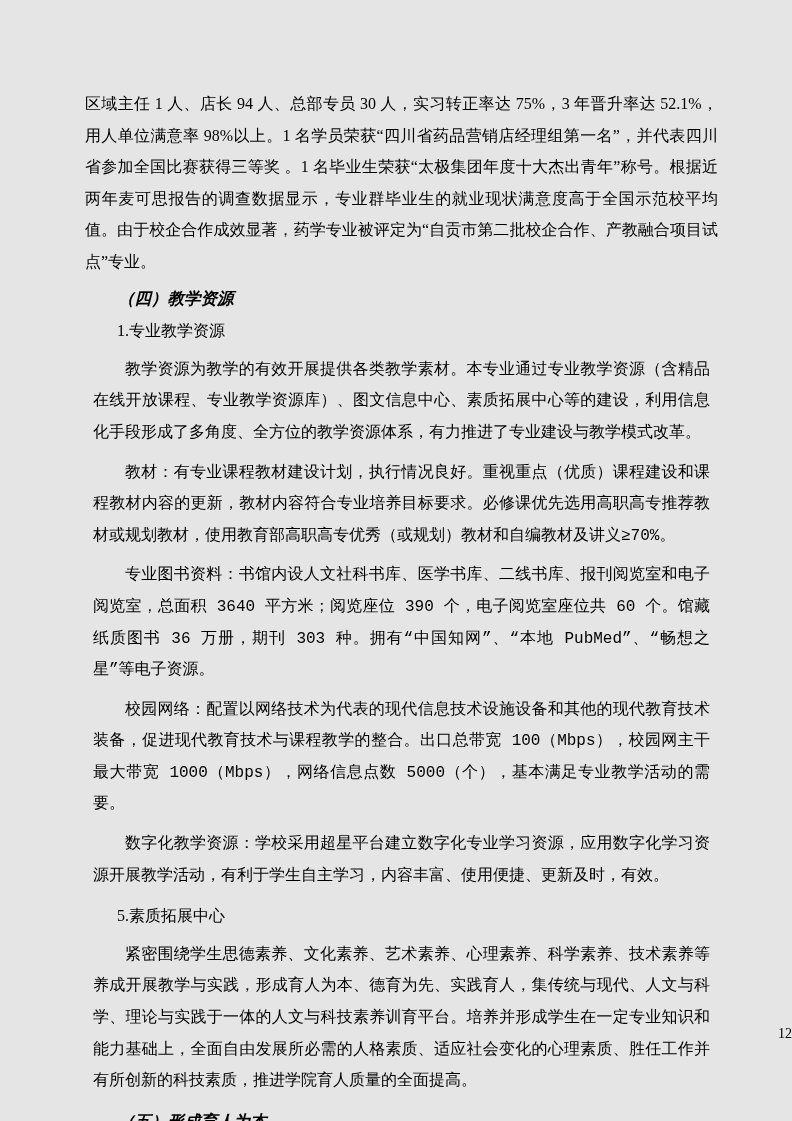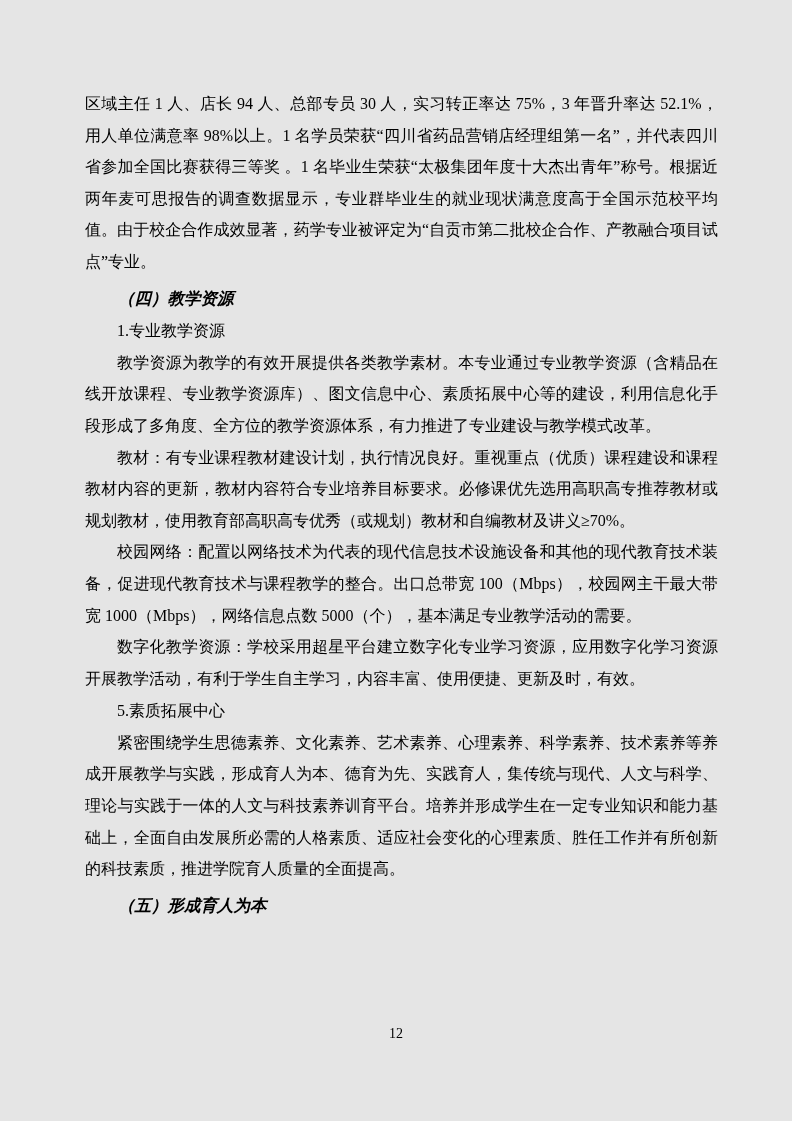--- a/index.html
+++ b/index.html
@@ -19,22 +19,23 @@
   .content {
     position: absolute;
     left: 85px;
     top: 88px;
     width: 633px;
     font-size: 16px;
     line-height: 31.6px;
     text-align: justify;
   }
   .para {
-    margin: 0;
+    margin: 8px;
     text-indent: 2em;
+    font-family: Liberation Mono, monospace;
   }
   .para-cont {
     margin: 0;
     text-indent: 0;
   }
   .heading {
     margin: 5px 0 0 0;
     font-weight: bold;
     text-indent: 2em;
     font-size: 16.5px;
@@ -44,40 +45,41 @@
     margin: 1px 0 0 0;
     font-weight: normal;
     text-indent: 2em;
     font-size: 16px;
   }
   .page-number {
     position: absolute;
     left: 0;
     right: 0;
     top: 1026px;
-    text-align: center;
+    text-align: right;
     font-size: 14px;
     color: #000000;
   }
 </style>
 </head>
 <body>
 
 <div class="page">
   <div class="content">
     <p class="para-cont">区域主任 1 人、店长 94 人、总部专员 30 人，实习转正率达 75%，3 年晋升率达 52.1%，用人单位满意率 98%以上。1 名学员荣获“四川省药品营销店经理组第一名”，并代表四川省参加全国比赛获得三等奖 。1 名毕业生荣获“太极集团年度十大杰出青年”称号。根据近两年麦可思报告的调查数据显示，专业群毕业生的就业现状满意度高于全国示范校平均值。由于校企合作成效显著，药学专业被评定为“自贡市第二批校企合作、产教融合项目试点”专业。</p>
 
     <p class="heading">（四）教学资源</p>
 
     <p class="subheading">1.专业教学资源</p>
 
     <p class="para">教学资源为教学的有效开展提供各类教学素材。本专业通过专业教学资源（含精品在线开放课程、专业教学资源库）、图文信息中心、素质拓展中心等的建设，利用信息化手段形成了多角度、全方位的教学资源体系，有力推进了专业建设与教学模式改革。</p>
 
     <p class="para">教材：有专业课程教材建设计划，执行情况良好。重视重点（优质）课程建设和课程教材内容的更新，教材内容符合专业培养目标要求。必修课优先选用高职高专推荐教材或规划教材，使用教育部高职高专优秀（或规划）教材和自编教材及讲义≥70%。</p>
 
+    <p class="para">专业图书资料：书馆内设人文社科书库、医学书库、二线书库、报刊阅览室和电子阅览室，总面积 3640 平方米；阅览座位 390 个，电子阅览室座位共 60 个。馆藏纸质图书 36 万册，期刊 303 种。拥有“中国知网”、“本地 PubMed”、“畅想之星”等电子资源。</p>
 
     <p class="para">校园网络：配置以网络技术为代表的现代信息技术设施设备和其他的现代教育技术装备，促进现代教育技术与课程教学的整合。出口总带宽 100（Mbps），校园网主干最大带宽 1000（Mbps），网络信息点数 5000（个），基本满足专业教学活动的需要。</p>
 
     <p class="para">数字化教学资源：学校采用超星平台建立数字化专业学习资源，应用数字化学习资源开展教学活动，有利于学生自主学习，内容丰富、使用便捷、更新及时，有效。</p>
 
     <p class="subheading">5.素质拓展中心</p>
 
     <p class="para">紧密围绕学生思德素养、文化素养、艺术素养、心理素养、科学素养、技术素养等养成开展教学与实践，形成育人为本、德育为先、实践育人，集传统与现代、人文与科学、理论与实践于一体的人文与科技素养训育平台。培养并形成学生在一定专业知识和能力基础上，全面自由发展所必需的人格素质、适应社会变化的心理素质、胜任工作并有所创新的科技素质，推进学院育人质量的全面提高。</p>
 
     <p class="heading">（五）形成育人为本</p>

